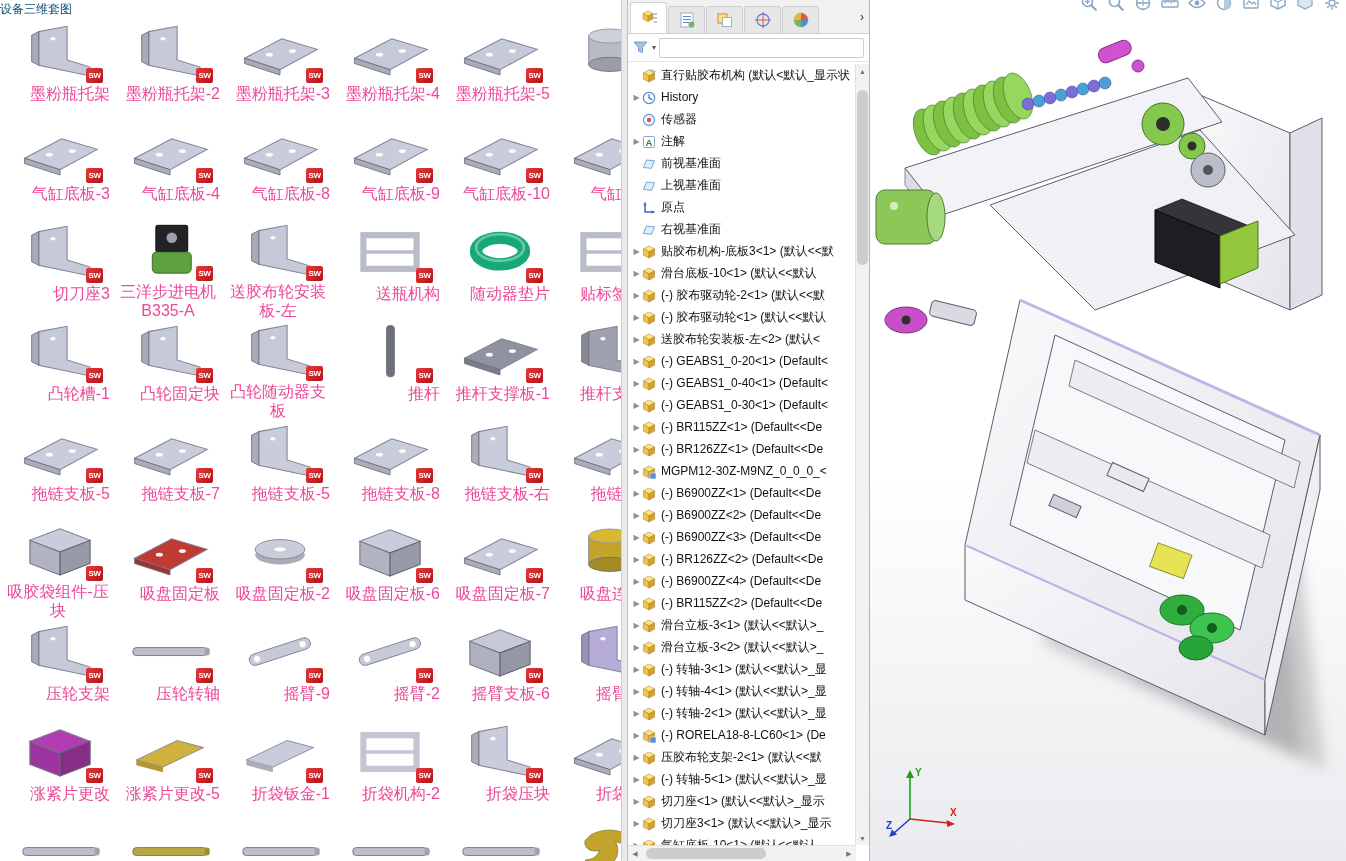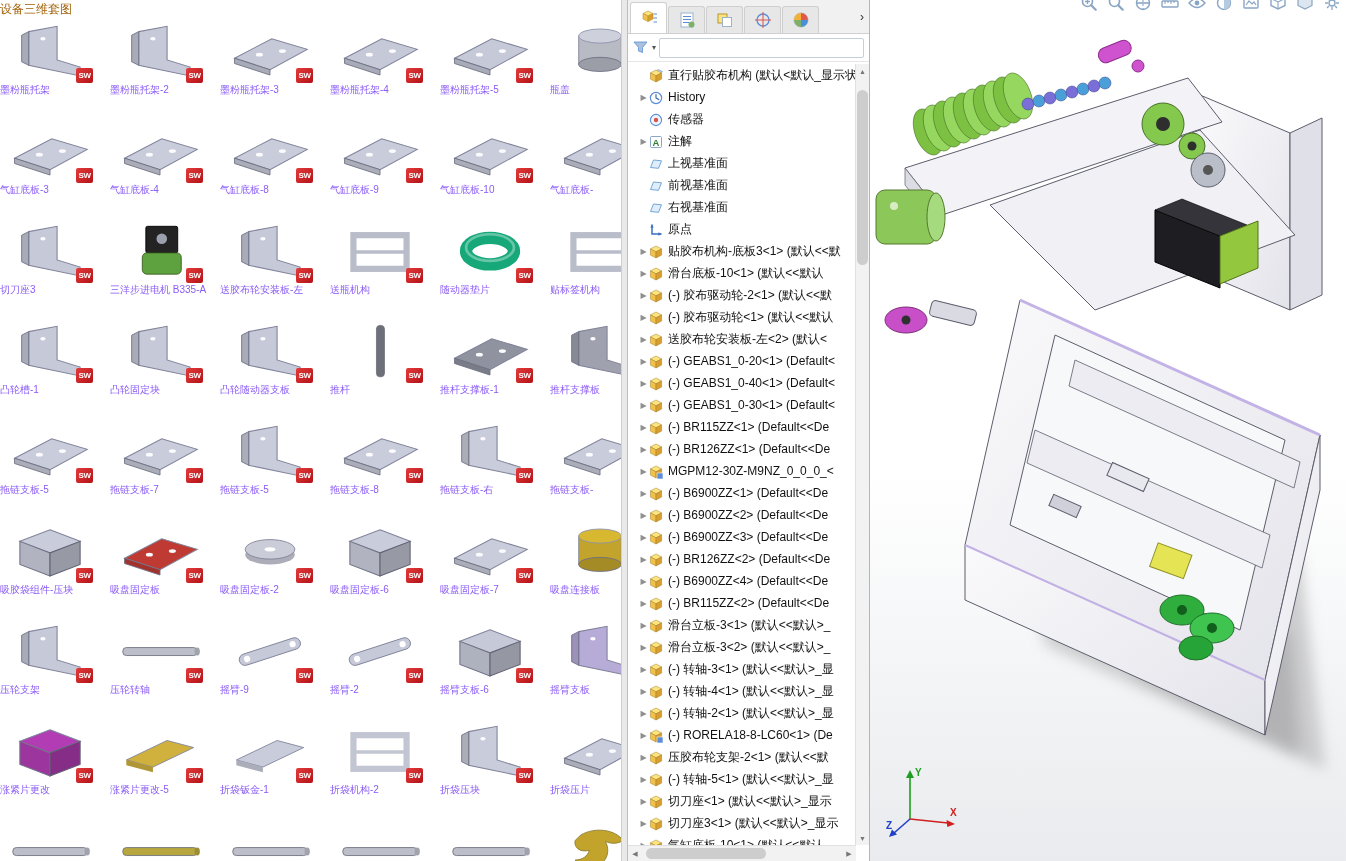--- a/index.html
+++ b/index.html
@@ -2,45 +2,45 @@
 <html><head>
 <meta charset="utf-8">
 <style>
 *{margin:0;padding:0;box-sizing:border-box}
 html,body{width:1346px;height:861px;overflow:hidden}
 body{font-family:"Liberation Sans","DejaVu Sans",sans-serif;background:#fff;position:relative}
 .screen{position:absolute;inset:0}
 
 
 .gallery{position:absolute;left:0;top:0;width:621px;height:861px;background:#fff;overflow:hidden}
-.gallery-title{font-size:12px;color:#a16207;padding:1px 2px 2px 0}
+.gallery-title{font-size:12px;color:#0c4a6e;padding:1px 2px 2px 0}
 .ggrid{display:grid;grid-template-columns:repeat(6,110px);grid-auto-rows:100px}
-.gcell{display:flex;flex-direction:column;align-items:flex-start;overflow:hidden;cursor:default}
+.gcell{display:flex;flex-direction:column;align-items:flex-end;overflow:hidden;cursor:default}
 .gthumb{position:relative;width:100px;height:64px;display:flex;align-items:center;justify-content:center}
 .gthumb svg{width:96px;height:62px}
 .swbadge{position:absolute;right:7px;bottom:1px;width:17px;height:15px;background:linear-gradient(135deg,#e43b3b,#b31217);color:#fff;font-size:8px;font-weight:bold;display:flex;align-items:center;justify-content:center;border-radius:2px;letter-spacing:-.5px}
-.glabel{font-size:10px;color:#8b5cf6;text-align:center;line-height:1.2;max-width:104px}
+.glabel{font-size:16px;color:#ec4899;text-align:center;line-height:1.2;max-width:104px}
 
 
 .win-border{position:absolute;left:621px;top:0;width:7px;height:861px;background:#e9e9e9;border-left:1px solid #cfcfcf;border-right:1px solid #bdbdbd}
 
 
 .treepanel{position:absolute;left:628px;top:0;width:242px;height:861px;background:#fff;border-right:1px solid #b5b5b5}
 .tabs{height:34px;display:flex;align-items:flex-end;background:#f1f1f1;border-bottom:1px solid #d0d0d0;padding-left:2px}
 .tab{width:37px;height:27px;display:flex;align-items:center;justify-content:center;border:1px solid #cfcfcf;border-bottom:none;background:#e7e7e7;border-radius:3px 3px 0 0;margin-right:1px;cursor:pointer}
 .tab.selected{background:#fff;height:31px}
 .tab svg{width:18px;height:18px}
 .tabs-overflow{margin-left:auto;margin-right:5px;font-size:12px;color:#333;align-self:center;cursor:pointer}
 .filter-row{height:28px;display:flex;align-items:center;gap:3px;padding:3px 5px;border-bottom:1px solid #e6e6e6}
 .funnel{width:16px;height:16px}
 .funnel svg{width:15px;height:15px}
 .filter-caret{font-size:8px;color:#555}
 .filter-input{flex:1;height:20px;border:1px solid #c3cfdb;border-radius:2px;font-size:11px;padding:0 4px;outline:none}
 .tree{position:absolute;left:0;top:64px;width:228px;height:781px;overflow:hidden;background:#fff}
-.trow{display:flex;align-items:center;height:22px;white-space:nowrap;overflow:hidden;padding-left:10px;cursor:default}
+.trow{display:flex;align-items:center;height:22px;white-space:nowrap;overflow:hidden;padding-left:3px;cursor:default}
 .tarrow{width:11px;font-size:8px;color:#909090;flex:none;text-align:center;cursor:pointer}
 .ticon{width:16px;height:15px;flex:none;margin-right:3px}
 .ticon svg{width:14px;height:14px;display:block;margin-top:1px}
 .tlabel{font-size:12px;color:#111}
 .vscroll{position:absolute;right:0;top:64px;width:14px;height:781px;background:#f2f2f2;border-left:1px solid #e0e0e0;display:flex;flex-direction:column}
 .sarrow{font-size:7px;color:#777;display:flex;align-items:center;justify-content:center;flex:none;cursor:pointer}
 .vscroll .sarrow{height:14px}
 .vtrack{flex:1;position:relative}
 .vthumb{position:absolute;left:1px;right:1px;top:12px;height:175px;background:#cdcdcd;border-radius:6px;cursor:pointer}
 .hscroll{position:absolute;left:0;bottom:0;width:228px;height:16px;background:#f2f2f2;border-top:1px solid #e0e0e0;display:flex;align-items:center}
@@ -744,50 +744,50 @@
           </span>
           <span class="tlabel">注解</span>
         </div>
         <div class="trow">
           <span class="tarrow"></span>
           <span class="ticon">
             <svg viewBox="0 0 14 14">
               <polygon points="1.5,10.5 4.5,3 12.5,3.8 9.5,11.3" fill="#d9eafc" fill-opacity=".85" stroke="#74a7d8" stroke-width="1"></polygon>
             </svg>
           </span>
+          <span class="tlabel">前视基准面</span>
+        </div>
+        <div class="trow">
+          <span class="tarrow"></span>
+          <span class="ticon">
+            <svg viewBox="0 0 14 14">
+              <polygon points="1.5,10.5 4.5,3 12.5,3.8 9.5,11.3" fill="#d9eafc" fill-opacity=".85" stroke="#74a7d8" stroke-width="1"></polygon>
+            </svg>
+          </span>
           <span class="tlabel">上视基准面</span>
-        </div>
-        <div class="trow">
-          <span class="tarrow"></span>
-          <span class="ticon">
-            <svg viewBox="0 0 14 14">
-              <polygon points="1.5,10.5 4.5,3 12.5,3.8 9.5,11.3" fill="#d9eafc" fill-opacity=".85" stroke="#74a7d8" stroke-width="1"></polygon>
-            </svg>
-          </span>
-          <span class="tlabel">前视基准面</span>
-        </div>
-        <div class="trow">
-          <span class="tarrow"></span>
-          <span class="ticon">
-            <svg viewBox="0 0 14 14">
-              <polygon points="1.5,10.5 4.5,3 12.5,3.8 9.5,11.3" fill="#d9eafc" fill-opacity=".85" stroke="#74a7d8" stroke-width="1"></polygon>
-            </svg>
-          </span>
-          <span class="tlabel">右视基准面</span>
         </div>
         <div class="trow">
           <span class="tarrow"></span>
           <span class="ticon">
             <svg viewBox="0 0 14 14">
               <path d="M3 1.5V11h9.5" stroke="#3a6fc4" stroke-width="1.5" fill="none"></path>
               <path d="M3 1.5 1.3 4.6h3.4z" fill="#3a6fc4"></path>
               <path d="M12.5 11 9.4 9.3v3.4z" fill="#3a6fc4"></path>
             </svg>
           </span>
           <span class="tlabel">原点</span>
+        </div>
+        <div class="trow">
+          <span class="tarrow"></span>
+          <span class="ticon">
+            <svg viewBox="0 0 14 14">
+              <polygon points="1.5,10.5 4.5,3 12.5,3.8 9.5,11.3" fill="#d9eafc" fill-opacity=".85" stroke="#74a7d8" stroke-width="1"></polygon>
+            </svg>
+          </span>
+          <span class="tlabel">右视基准面</span>
         </div>
         <div class="trow">
           <span class="tarrow">▶</span>
           <span class="ticon">
             <svg viewBox="0 0 14 14">
               <polygon points="7,1 12.6,3.9 7,6.8 1.4,3.9" fill="#ffe47e" stroke="#9c8030" stroke-width=".5"></polygon>
               <polygon points="1.4,3.9 7,6.8 7,13 1.4,10.1" fill="#f2c14b" stroke="#9c8030" stroke-width=".5"></polygon>
               <polygon points="12.6,3.9 7,6.8 7,13 12.6,10.1" fill="#d99e2b" stroke="#9c8030" stroke-width=".5"></polygon>
             </svg>
           </span>

